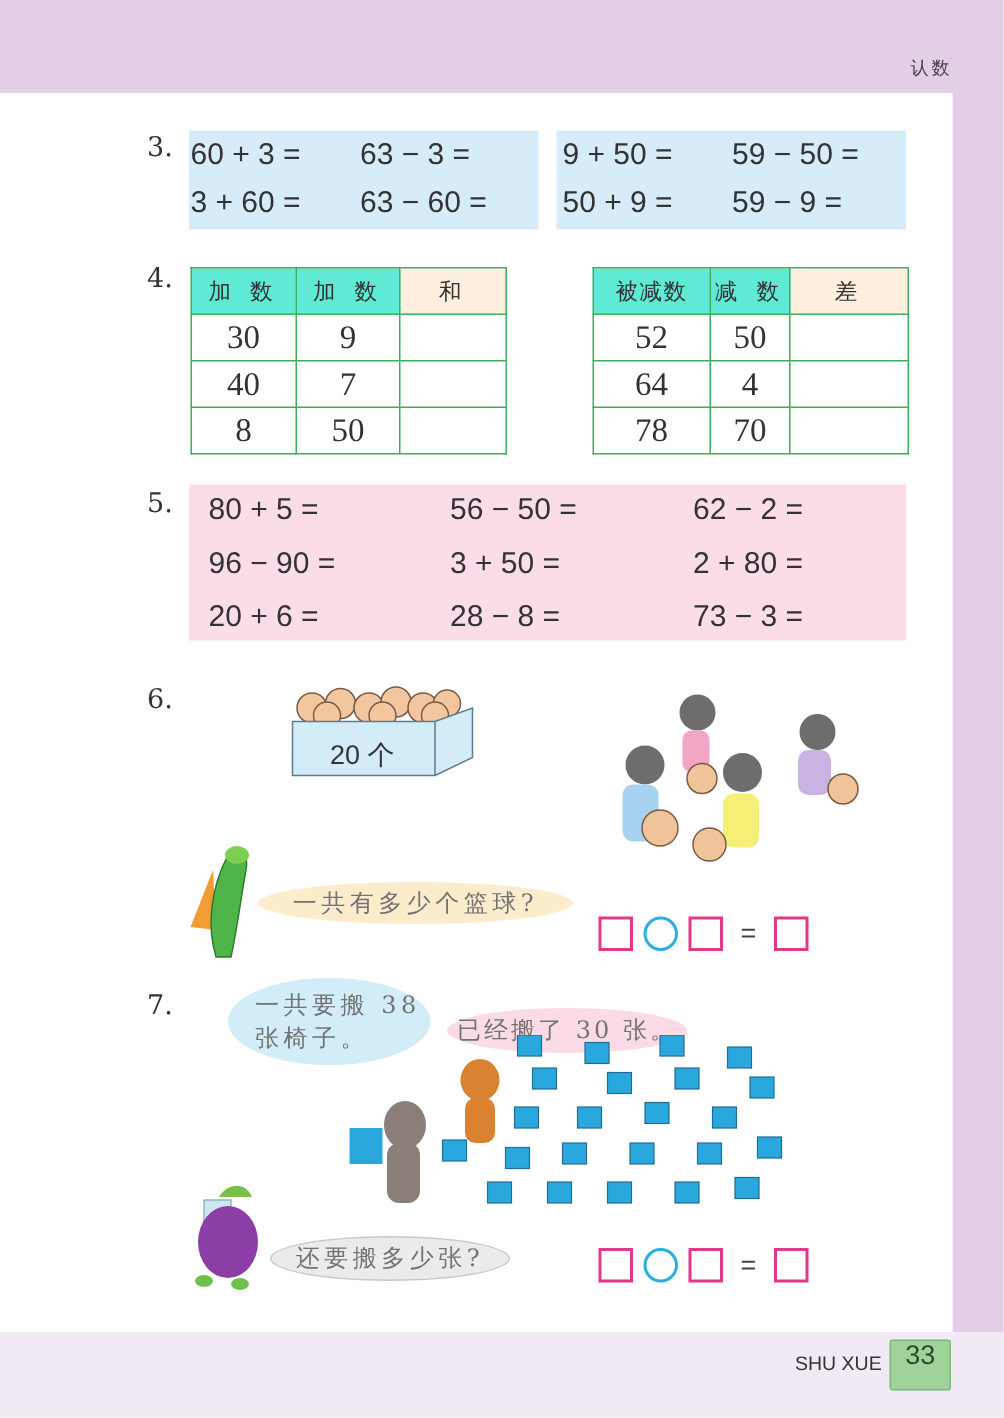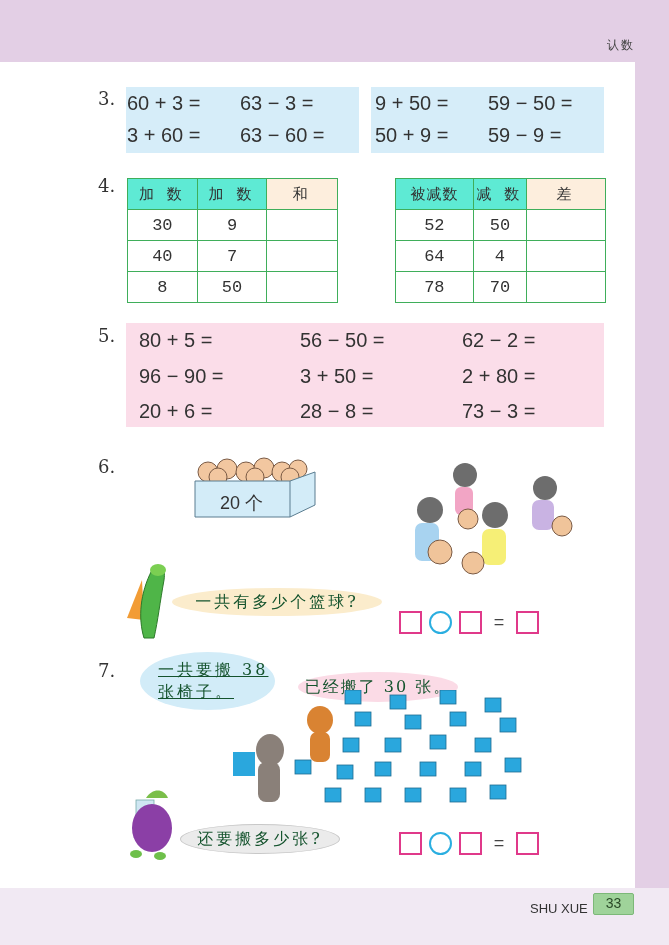--- a/index.html
+++ b/index.html
@@ -5,35 +5,35 @@
     * { box-sizing: border-box; margin: 0; padding: 0; }
     html, body { width: 669px; height: 945px; overflow: hidden; background: #f1e9f3; }
     body { position: relative; font-family: "DejaVu Sans", "Liberation Sans", sans-serif; color: #333; }
 
     .top-band { position: absolute; left: 0; top: 0; width: 669px; height: 62px; background: #e3cfe5; }
     .header-title { position: absolute; right: 34px; top: 37px; font-family: "DejaVu Serif", serif; font-size: 12px; color: #444; letter-spacing: 2px; }
     .right-strip { position: absolute; left: 635px; top: 62px; width: 34px; height: 826px; background: #e3cfe5; }
     .content { position: absolute; left: 0; top: 62px; width: 635px; height: 826px; background: #ffffff; }
     .bottom-band { position: absolute; left: 0; top: 888px; width: 669px; height: 57px; background: #f1e9f3; }
     .footer-label { position: absolute; left: 530px; top: 901px; font-family: "Liberation Sans", sans-serif; font-size: 13px; color: #333; }
-    .page-num { position: absolute; left: 593px; top: 893px; width: 41px; height: 22px; background: #9fd39a; border: 1px solid #7cb878; border-radius: 2px; font-family: "Liberation Sans", sans-serif; font-size: 14px; color: #2a4a28; text-align: center; line-height: 18px; }
+    .page-num { position: absolute; left: 593px; top: 893px; width: 41px; height: 34px; background: #9fd39a; border: 1px solid #7cb878; border-radius: 2px; font-family: "Liberation Sans", sans-serif; font-size: 18px; color: #2a4a28; text-align: center; line-height: 18px; }
 
     .qnum { position: absolute; font-family: "DejaVu Serif", serif; font-size: 18px; color: #333; }
 
     .expr { position: absolute; font-family: "Liberation Sans", sans-serif; font-size: 20px; color: #333; white-space: pre; }
 
     .blue-box { position: absolute; background: #d6edf9; }
     .pink-box { position: absolute; background: #fbdde9; }
 
     table.grid { position: absolute; border-collapse: collapse; }
-    table.grid td, table.grid th { border: 1.5px solid #3fae5a; text-align: center; font-family: Liberation Mono, monospace; font-size: 17px; color: #333; font-weight: normal; }
+    table.grid td, table.grid th { border: 1.5px solid #3fae5a; text-align: center; font-family: Liberation Serif, serif; font-size: 22px; color: #333; font-weight: normal; }
     table.grid th { background: #5eead4; font-family: "DejaVu Serif", serif; font-size: 15px; letter-spacing: 4px; }
     table.grid th.res { background: #fdeedd; }
 
-    .bubble { position: absolute; font-family: "DejaVu Serif", serif; font-size: 16px; color: #14532d; border-radius: 50%; display: flex; align-items: center; justify-content: center; letter-spacing: 3px; }
+    .bubble { position: absolute; font-family: "DejaVu Serif", serif; font-size: 16px; color: #737373; border-radius: 50%; display: flex; align-items: center; justify-content: center; letter-spacing: 3px; }
 
     .eq-row { position: absolute; display: flex; align-items: center; gap: 7px; }
     .sq { width: 23px; height: 23px; border: 2px solid #e0398a; }
     .circ { width: 23px; height: 23px; border: 2px solid #2aaee0; border-radius: 50%; }
     .eqs { font-family: "Liberation Sans", sans-serif; font-size: 18px; color: #444; width: 20px; text-align: center; }
 
     .illus { position: absolute; }
   </style>
 </head>
 <body>
@@ -167,21 +167,21 @@
 
 <div class="eq-row" style="left:399px;top:611px;">
   <div class="sq"></div>
   <div class="circ"></div>
   <div class="sq"></div>
   <div class="eqs">=</div>
   <div class="sq"></div>
 </div>
 
 <div class="qnum" style="left:98px;top:660px;">7.</div>
-<div class="bubble" style="left:140px;top:652px;width:135px;height:58px;background:#d2ecf8;white-space:pre;justify-content:flex-start;padding-left:18px;line-height:22px;text-decoration:underline;">一共要搬 38
+<div class="bubble" style="left:152px;top:652px;width:135px;height:58px;background:#d2ecf8;white-space:pre;justify-content:flex-start;padding-left:18px;line-height:22px;">一共要搬 38
 张椅子。</div>
 <div class="bubble" style="left:298px;top:672px;width:160px;height:30px;background:#fbdbe6;letter-spacing:2px;">已经搬了 30 张。</div>
 
 <svg class="illus" style="left:225px;top:690px;" width="300" height="130">
   <g>
     <ellipse cx="45" cy="60" rx="14" ry="16" fill="#8a8079"></ellipse>
       <rect x="33" y="72" width="22" height="40" rx="8" fill="#8a8079"></rect>
     <rect x="8" y="62" width="22" height="24" fill="#2aa7dd"></rect>
     <ellipse cx="95" cy="30" rx="13" ry="14" fill="#d98332"></ellipse>
       <rect x="85" y="42" width="20" height="30" rx="7" fill="#d98332"></rect>

